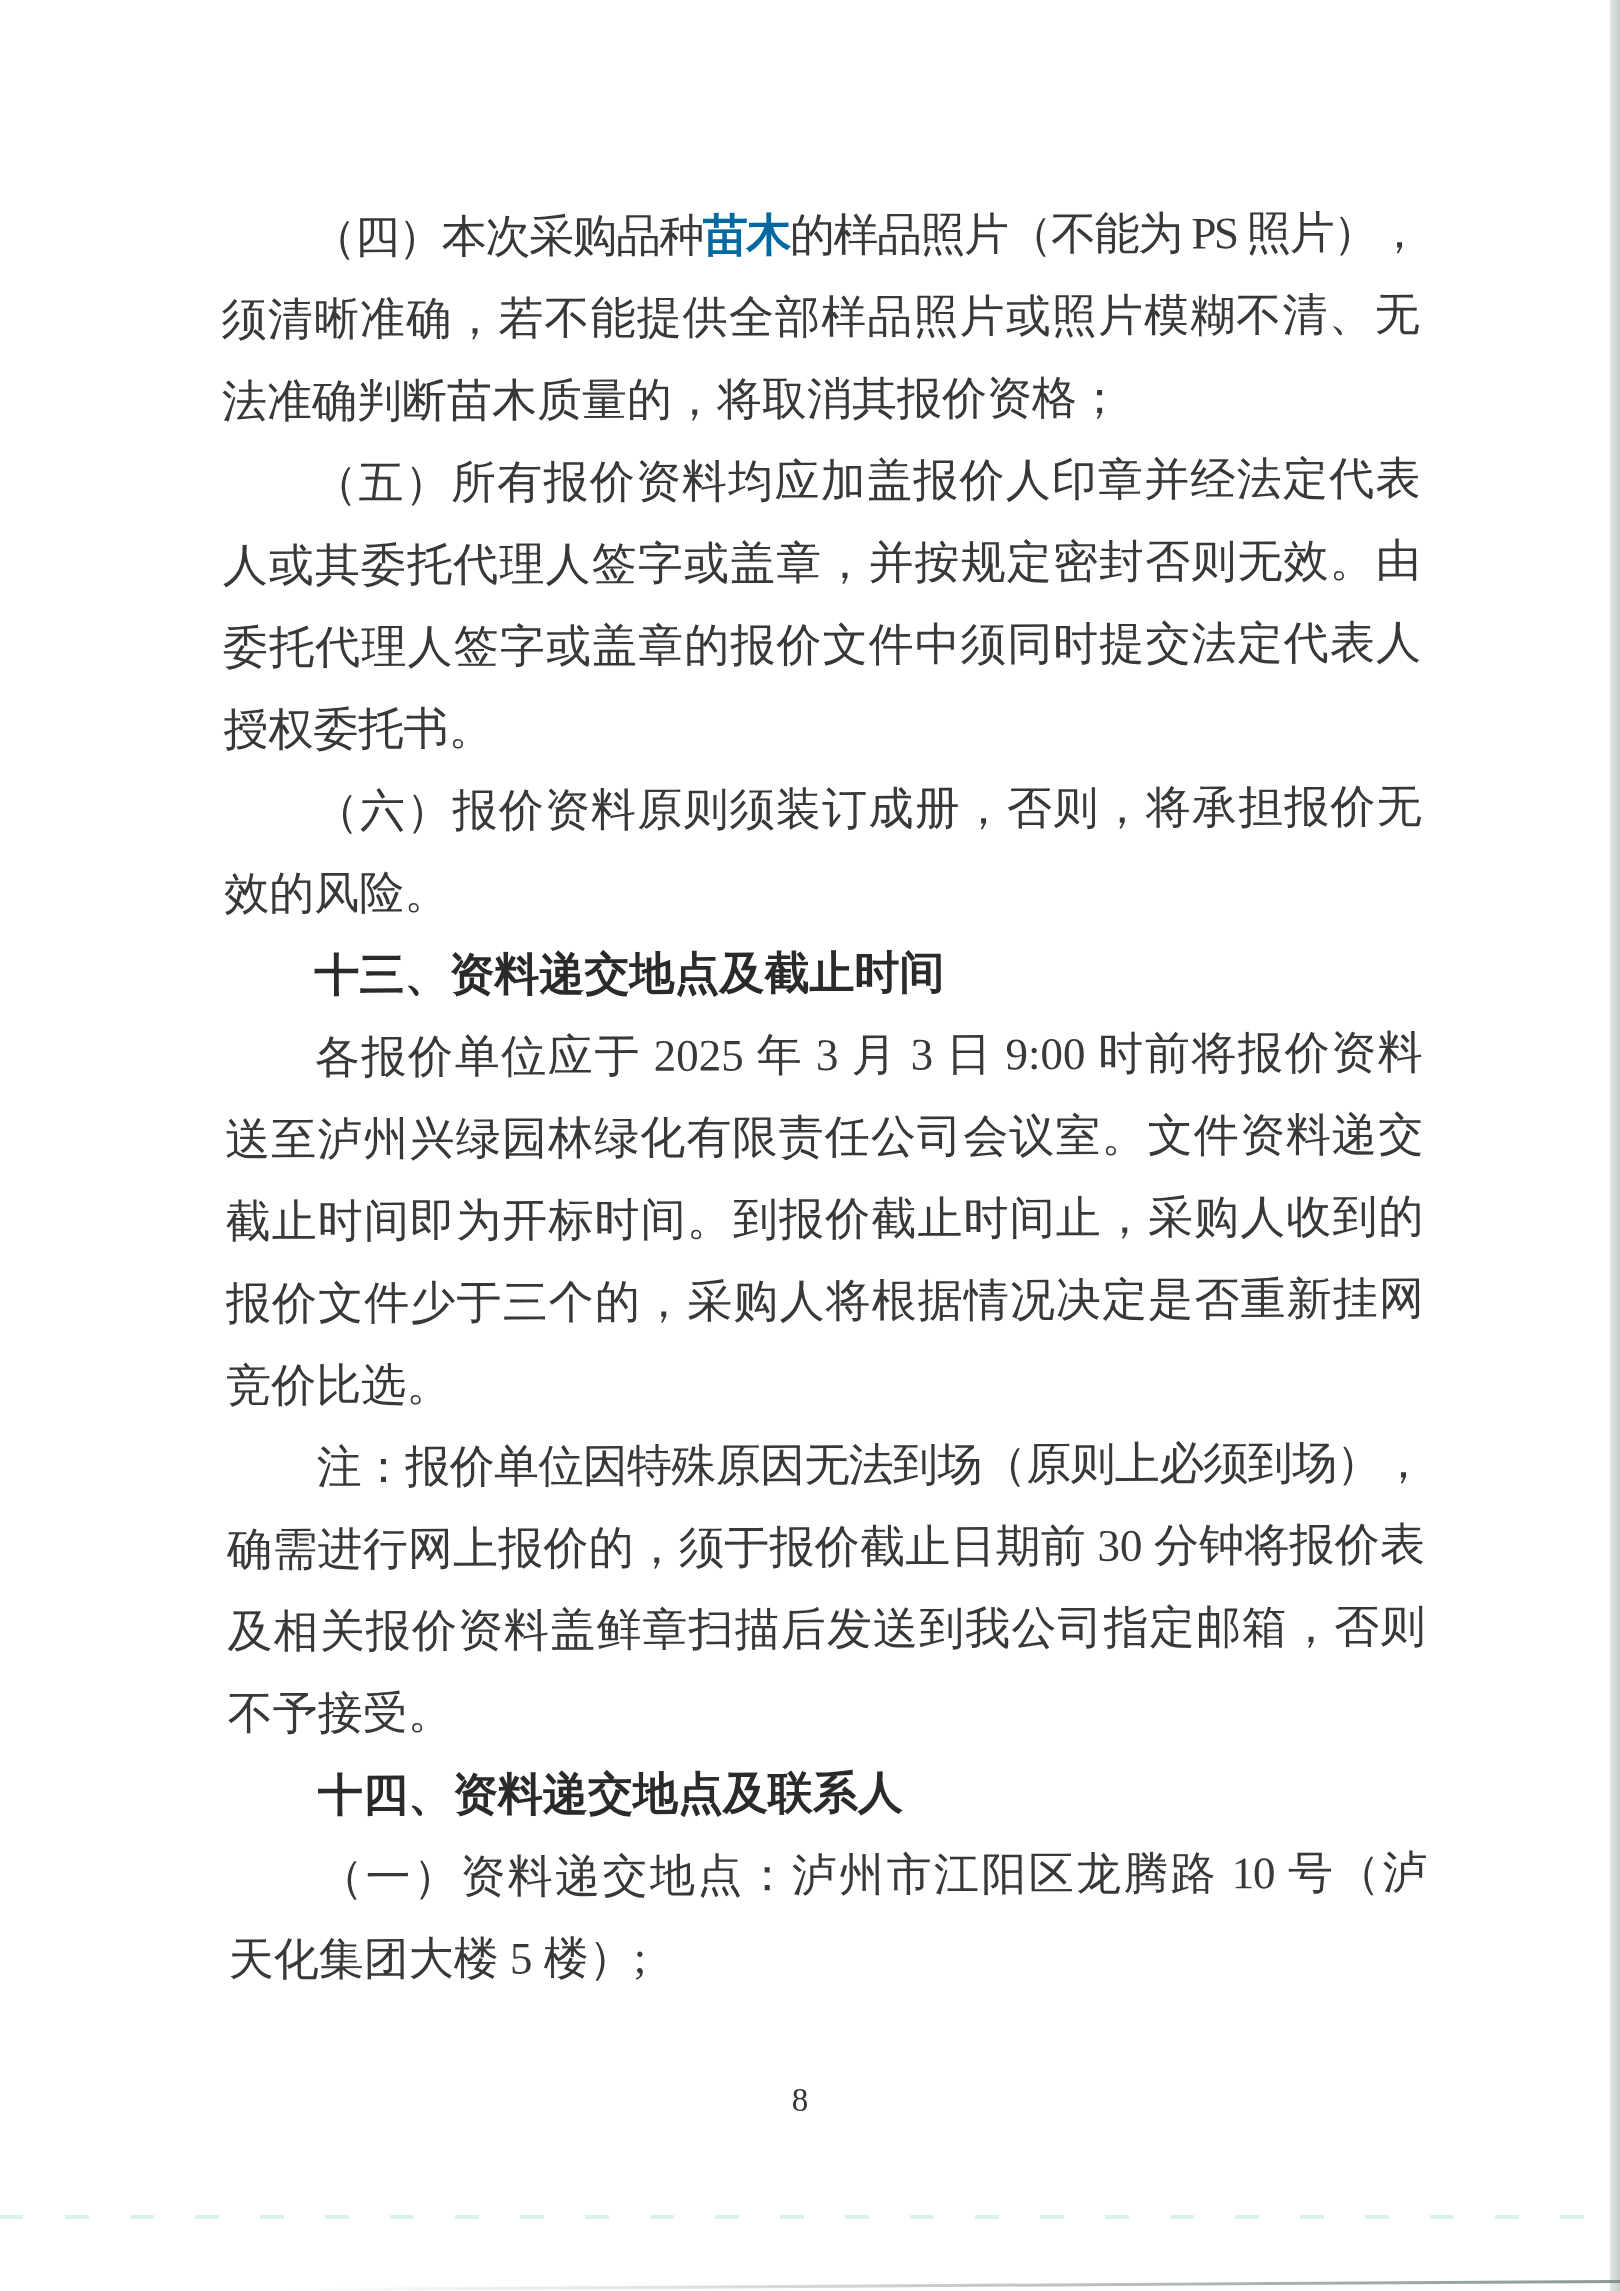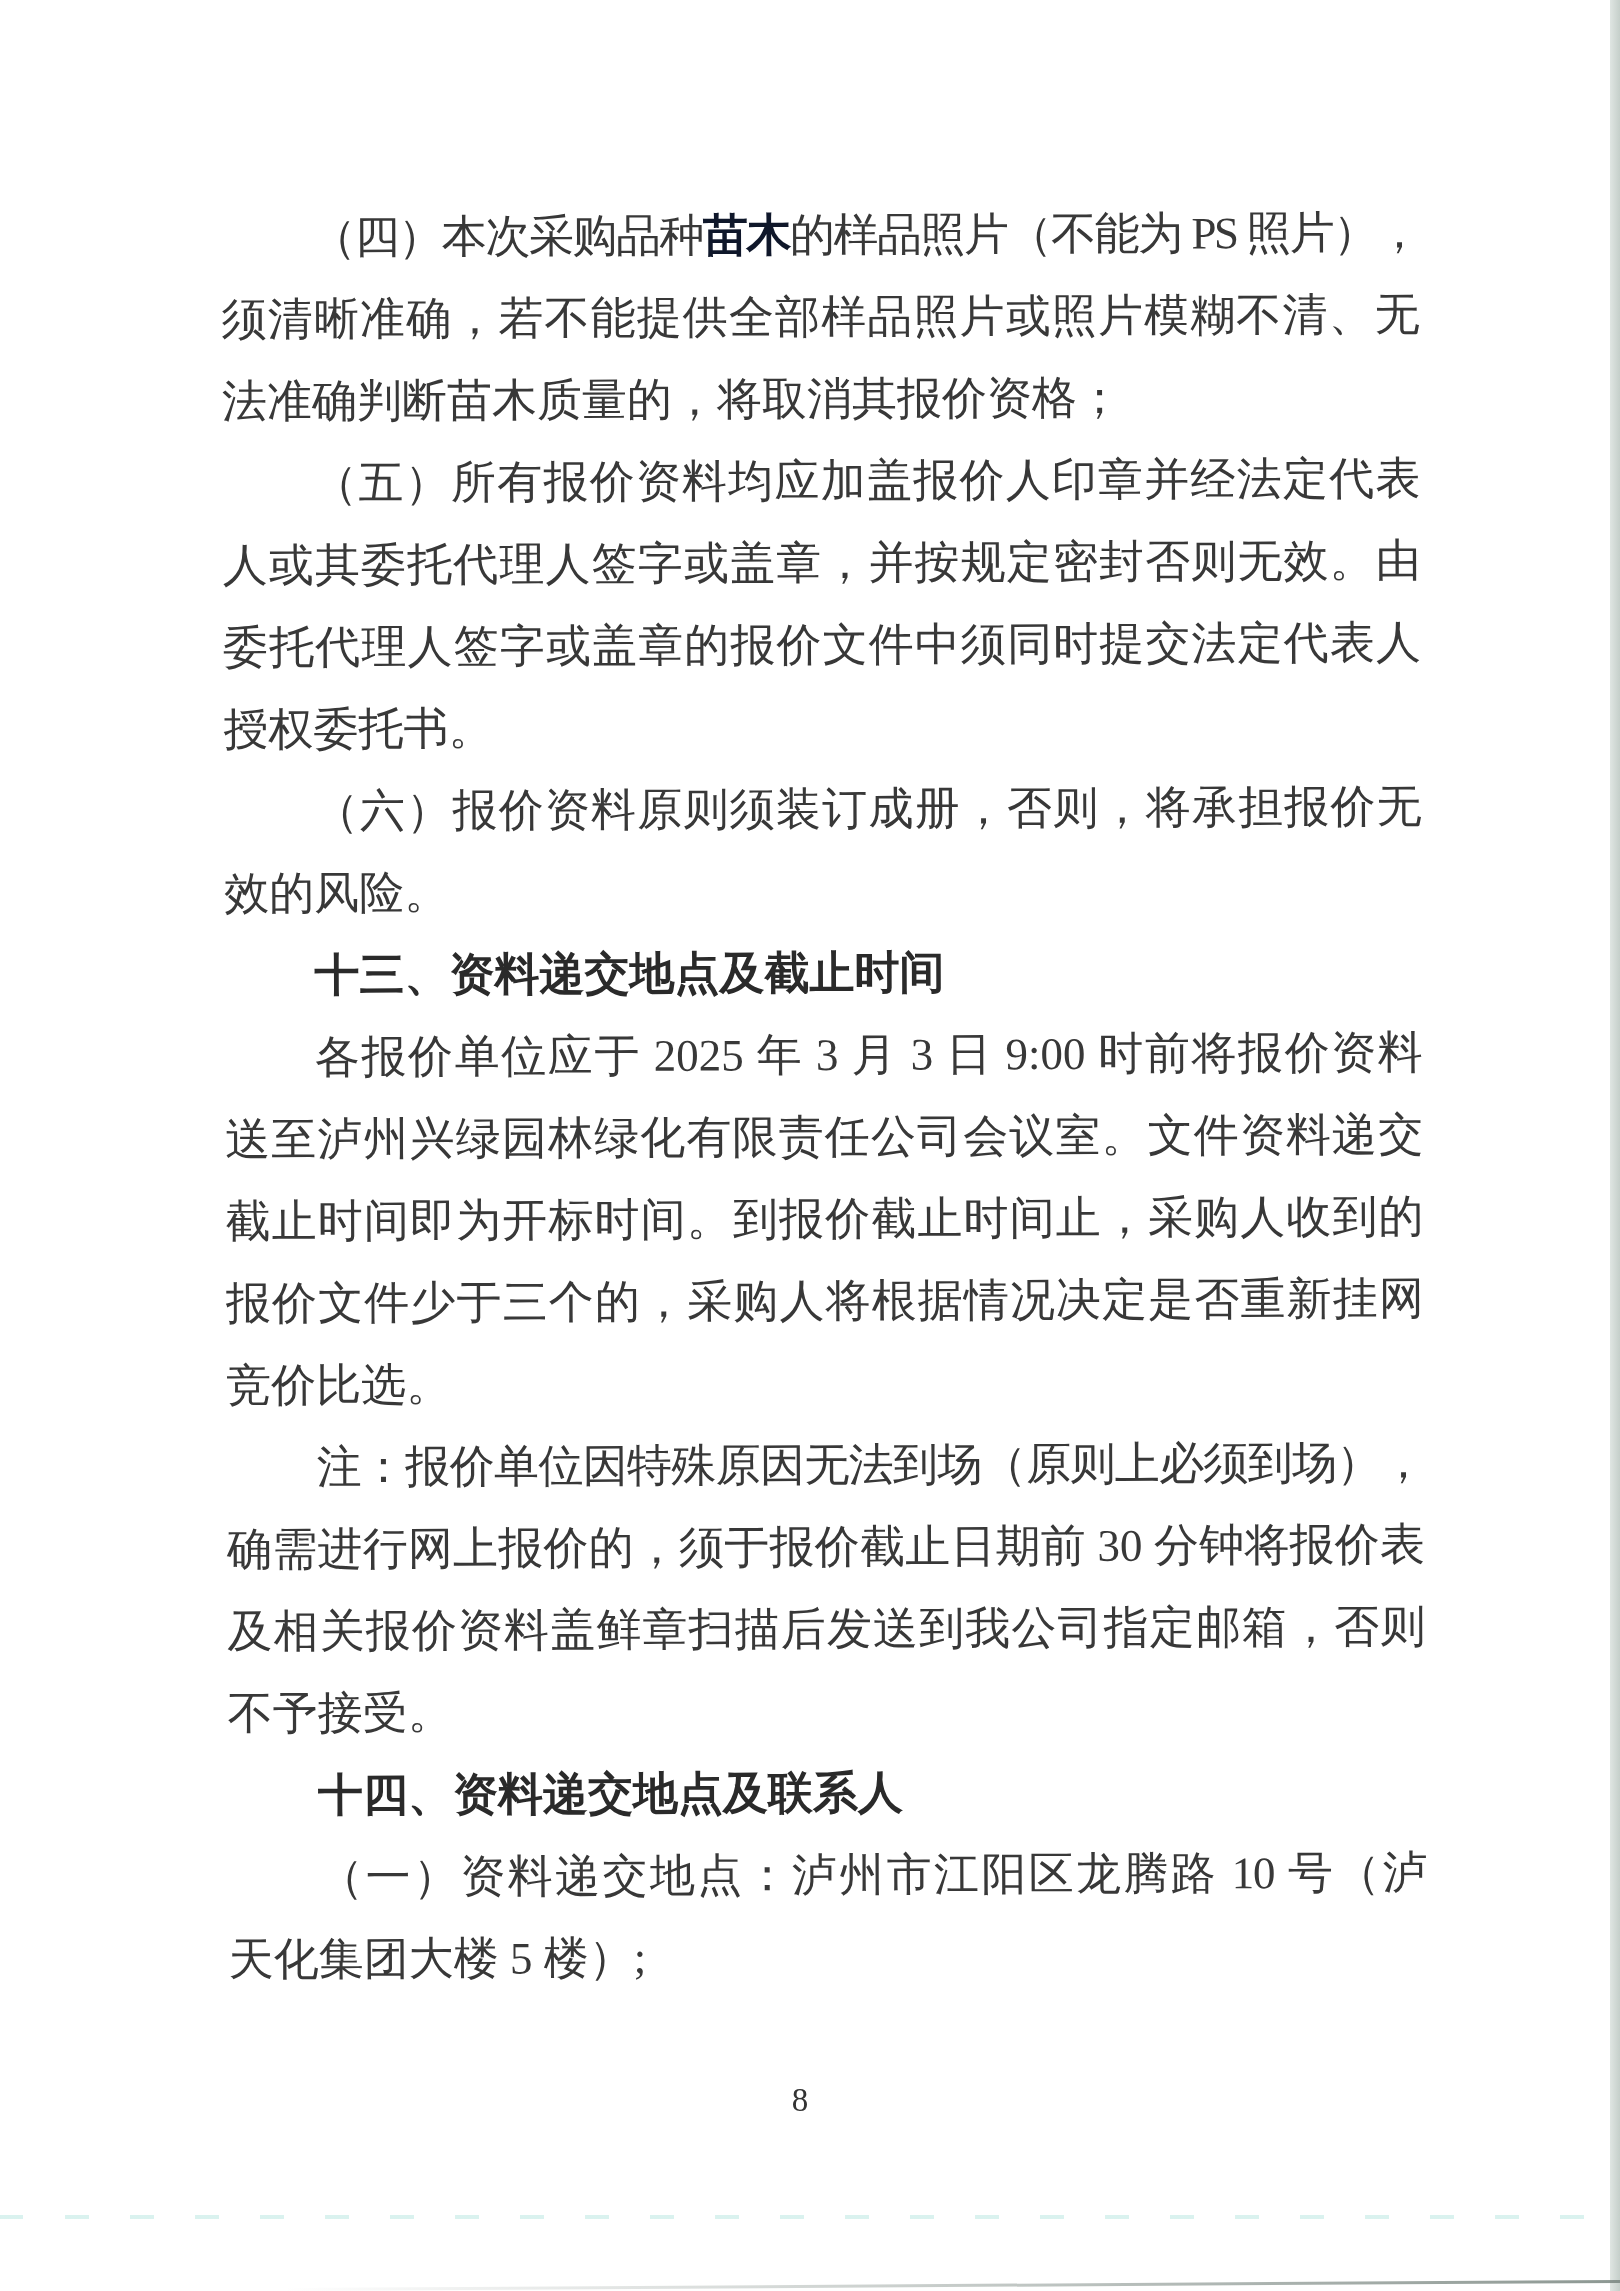--- a/index.html
+++ b/index.html
@@ -28,21 +28,21 @@
     white-space:normal;
   }
   .end { text-align-last:left; }
   .indent { text-indent:90px; }
   .heading {
     font-family:"Liberation Sans","DejaVu Sans",sans-serif;
     font-weight:700;
     color:#2a2a2a;
     text-align-last:left;
   }
-  .b { font-weight:700; color:#0f172a; }
+  .b { font-weight:700; color:#0369a1; }
   .t1 { letter-spacing:-1.2px; }
   .t2 { letter-spacing:-2.5px; }
   .pagenum {
     position:absolute;
     left:0; top:2076px;
     width:1600px;
     text-align:center;
     font-size:33px;
     line-height:49px;
     color:#333333;

